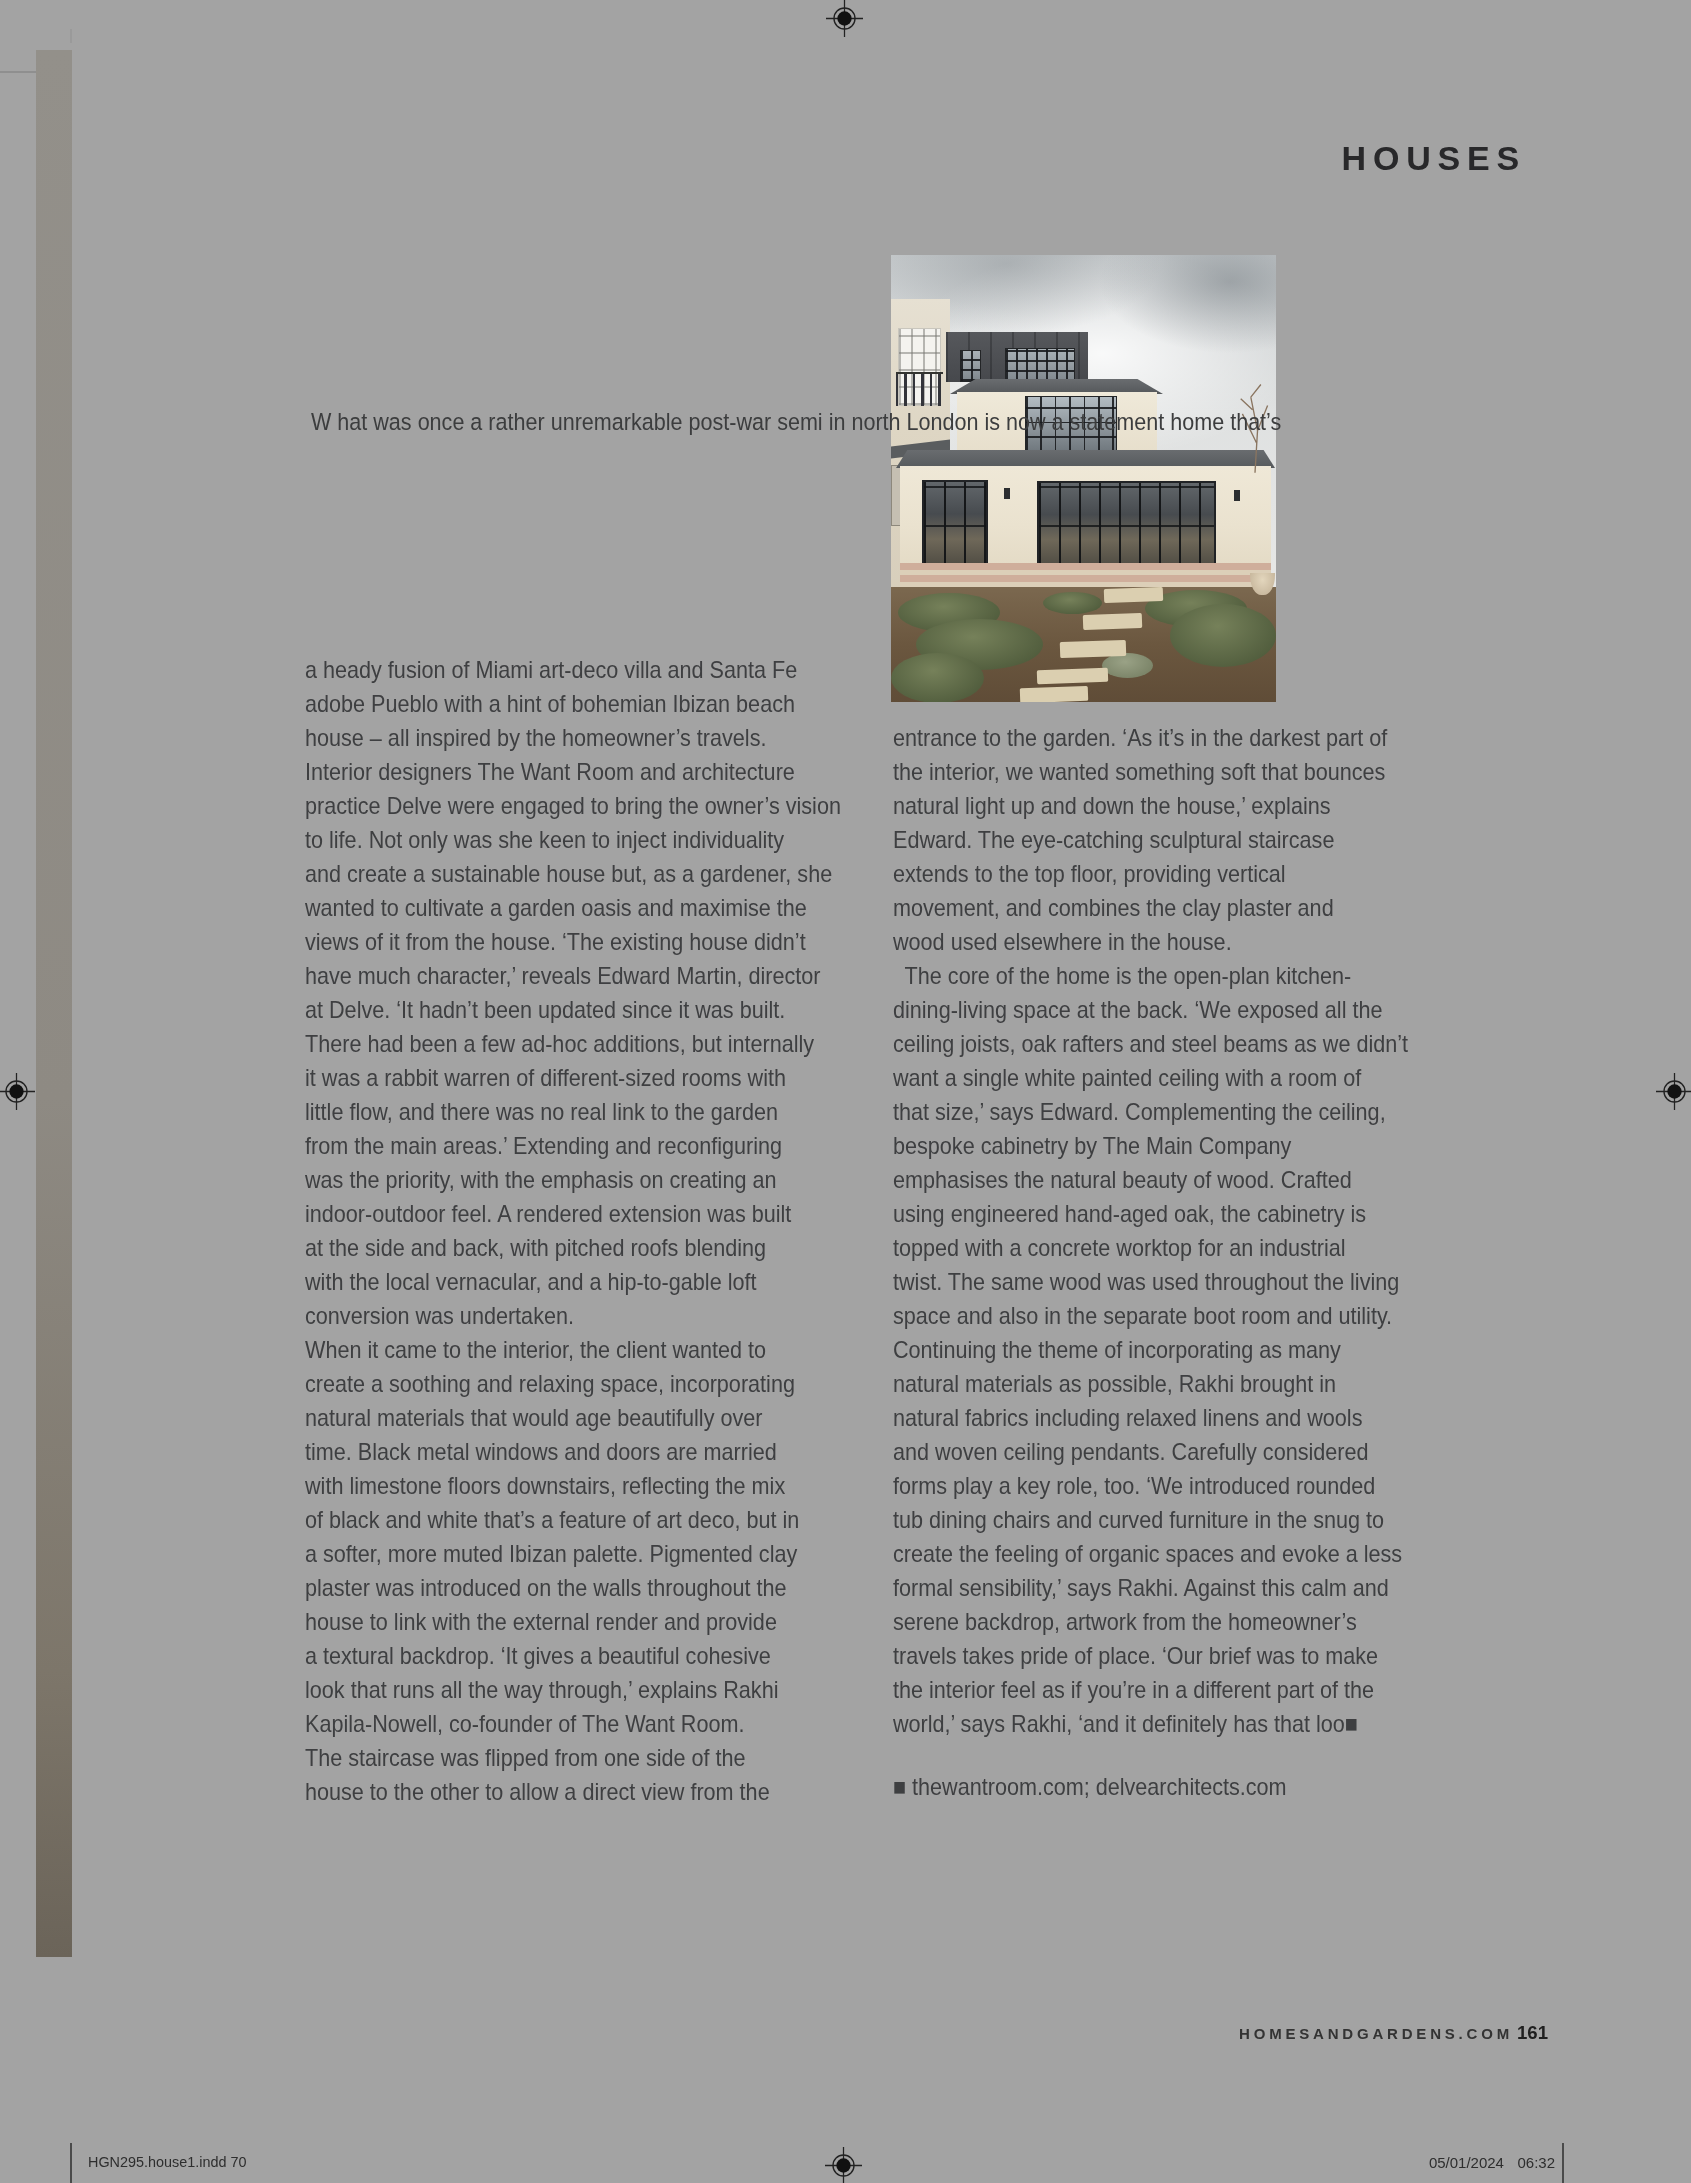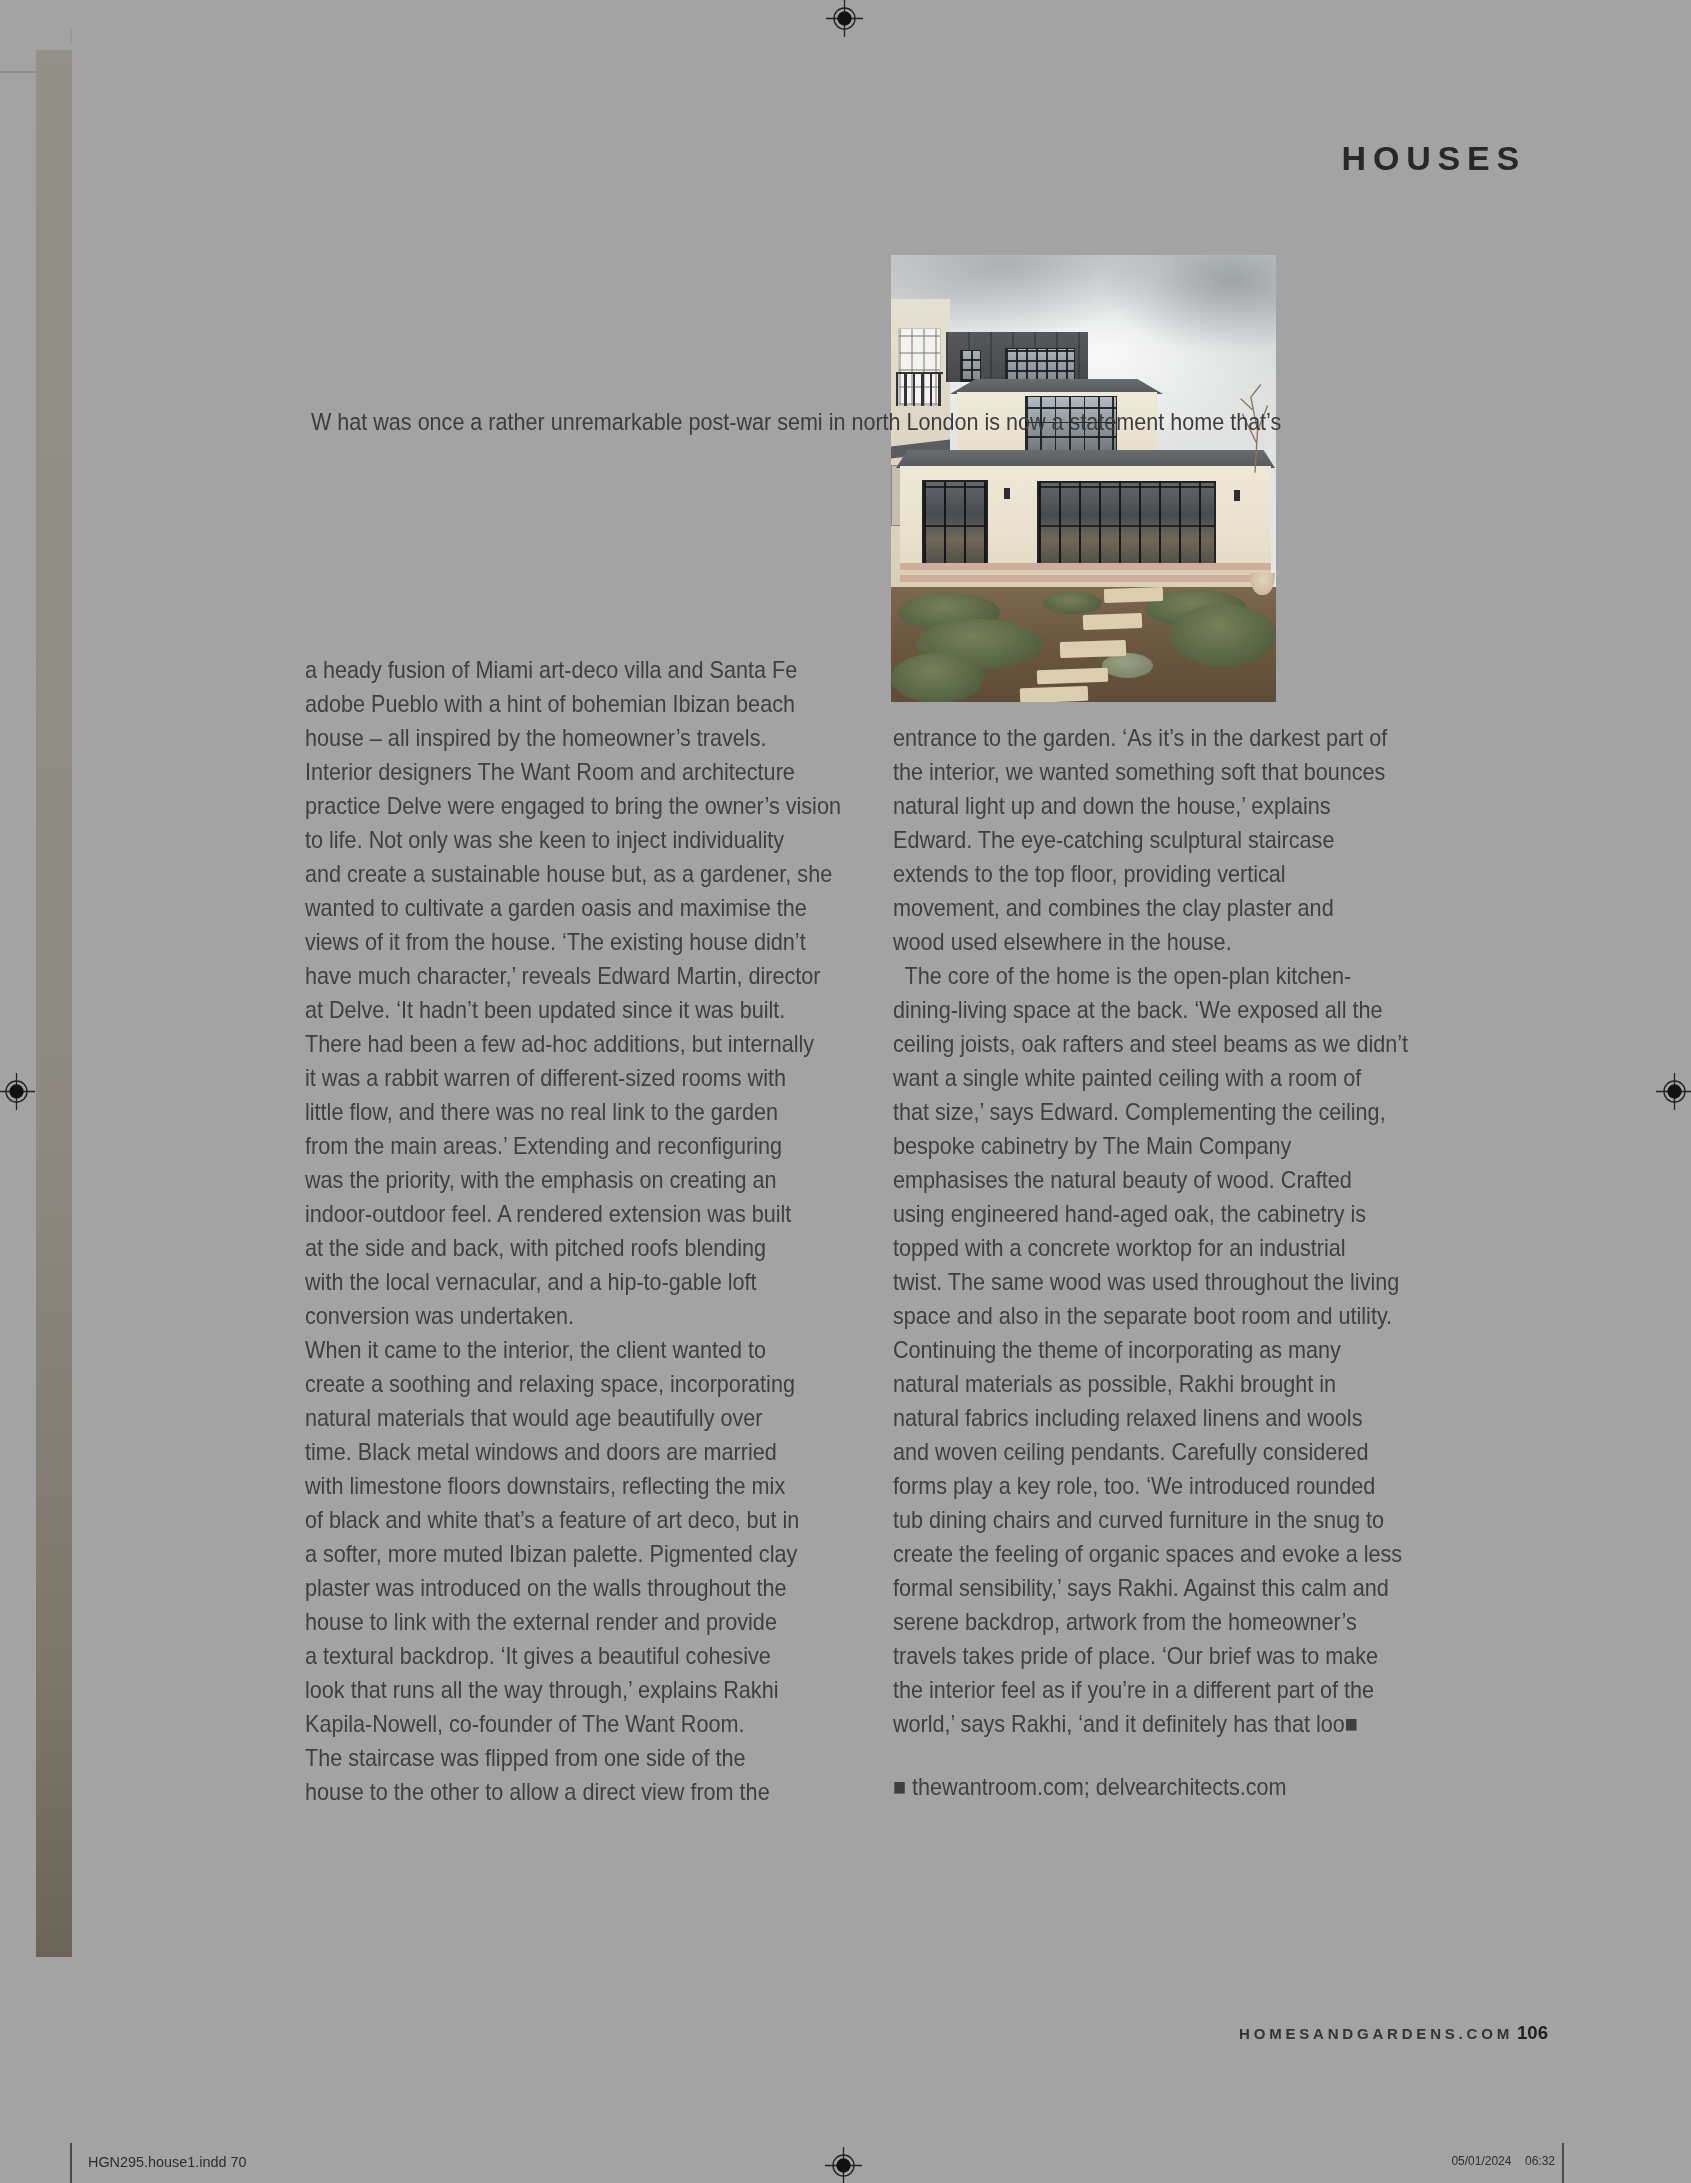--- a/index.html
+++ b/index.html
@@ -25,21 +25,21 @@
   .col { position:absolute; font-size:24px; line-height:34px; color:#3e3f41;
     white-space:pre; transform:scaleX(.9); transform-origin:0 0; z-index:4; }
   .col-left  { left:305px;  top:653px; }
   .col-right { left:893px; top:721px; }
   .credit { position:absolute; left:893px; top:1773px; font-size:24px; color:#3e3f41;
     white-space:pre; transform:scaleX(.9); transform-origin:0 0; }
   .footer { position:absolute; top:2022px; right:144px; display:flex; align-items:baseline; gap:4px; }
   .site   { font-size:15px; font-weight:700; letter-spacing:3.8px; color:#333; }
   .pageno { font-size:18.6px; font-weight:700; color:#1f1f1f; }
   .slug-left  { position:absolute; left:88px; top:2154px; font-size:14.4px; color:#2e2e2e; }
-  .slug-right { position:absolute; right:137px; top:2154px; font-size:12px; color:#2e2e2e; display:flex; gap:13.5px; }
+  .slug-right { position:absolute; right:137px; top:2154px; font-size:15px; color:#2e2e2e; display:flex; gap:13.5px; }
   .bar-left  { position:absolute; left:70px;   top:2143px; width:1.7px; height:40px; background:#4a4a4a; }
   .bar-right { position:absolute; left:1562px; top:2143px; width:1.7px; height:40px; background:#4a4a4a; }
   
   .photo { position:absolute; left:891px; top:255px; width:385px; height:447px; overflow:hidden; z-index:1;
     background:
       radial-gradient(ellipse 186px 102px at 88% 6%, rgba(125,132,137,.60), rgba(125,132,137,0) 70%),
       radial-gradient(ellipse 220px 102px at 30% 2%, rgba(140,146,150,.50), rgba(140,146,150,0) 70%),
       radial-gradient(ellipse 271px 144px at 55% 22%, rgba(255,255,255,.85), rgba(255,255,255,0) 72%),
       radial-gradient(ellipse 254px 127px at 10% 30%, rgba(235,236,235,.90), rgba(235,236,235,0) 70%),
       linear-gradient(180deg,#c9cdcf 0%,#dfe1e1 35%,#ecebe8 100%); }
@@ -253,21 +253,21 @@
 create the feeling of organic spaces and evoke a less
 formal sensibility,’ says Rakhi. Against this calm and
 serene backdrop, artwork from the homeowner’s
 travels takes pride of place. ‘Our brief was to make
 the interior feel as if you’re in a different part of the
 world,’ says Rakhi, ‘and it definitely has that loo■</div>
   <div class="credit">■ thewantroom.com; delvearchitects.com</div>
 
   <div class="footer">
     <span class="site">HOMESANDGARDENS.COM</span>
-    <span class="pageno">106</span>
+    <span class="pageno">161</span>
   </div>
 
   <div class="bar-left"></div>
   <div class="slug-left">HGN295.house1.indd 70</div>
   <div class="slug-right">
     <span>05/01/2024</span>
     <span>06:32</span>
   </div>
   <div class="bar-right"></div>
 

